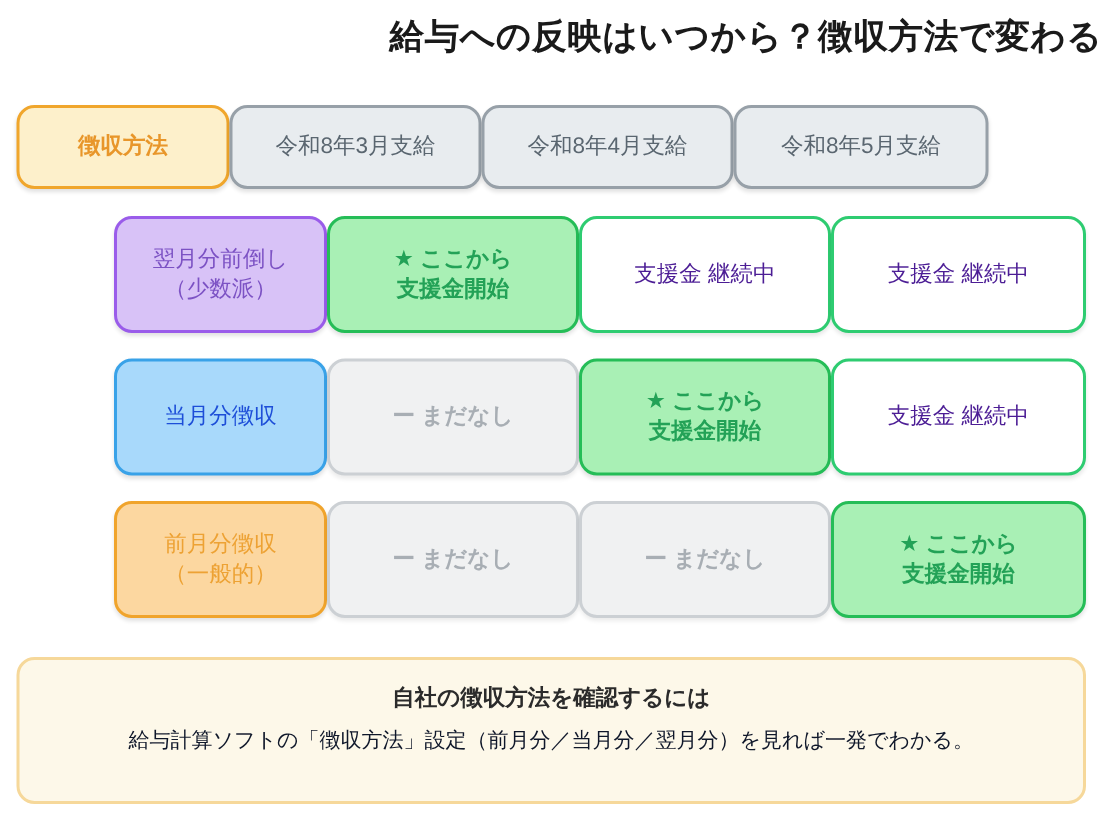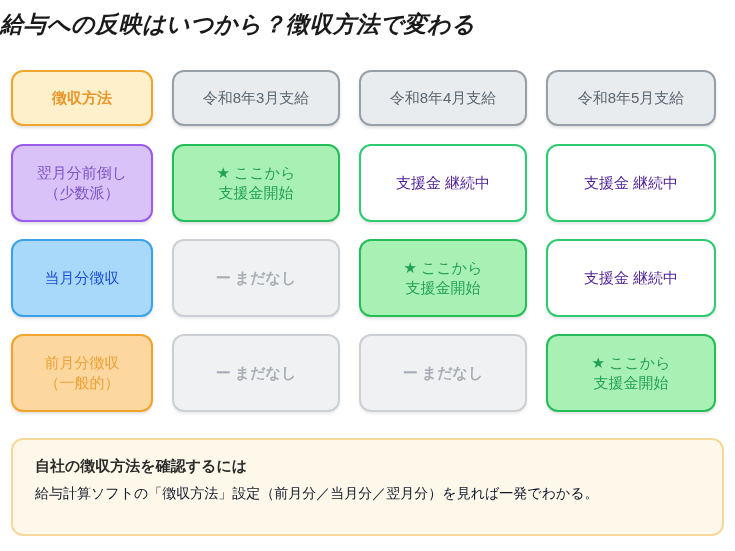--- a/index.html
+++ b/index.html
@@ -15,42 +15,40 @@
     overflow: hidden;
     position: relative;
   }
 
   
   .page-title {
     position: absolute;
     left: 0;
     top: 8px;
     width: 735px;
-    text-align: left;
+    text-align: right;
     font-size: 23px;
     font-weight: bold;
     color: #1a1a1a;
     letter-spacing: 0.5px;
     line-height: 32px;
-    font-style: italic;
   }
 
   
   .matrix {
     position: absolute;
     left: 11px;
     top: 70px;
     width: 713px;
   }
   .matrix-row {
     display: flex;
-    gap: 19px;
   }
   .matrix-row.header-row { margin-bottom: 18px; }
-  .matrix-row.body-row   { margin-bottom: 17px; }
+  .matrix-row.body-row   { margin-bottom: 17px; justify-content: flex-end; }
 
   .cell {
     box-sizing: border-box;
     border-radius: 12px;
     display: flex;
     align-items: center;
     justify-content: center;
     text-align: center;
     font-size: 15px;
     line-height: 20px;
@@ -101,20 +99,21 @@
     color: #eda234;
     box-shadow: 0 2px 3px rgba(0,0,0,0.12);
   }
 
   
   .cell.state-start {
     background: #a9f0b5;
     border-color: #25bd57;
     color: #23a257;
     box-shadow: 0 2px 3px rgba(0,0,0,0.12);
+    font-weight: bold;
   }
   .cell.state-cont {
     background: #ffffff;
     border-color: #2ecc71;
     color: #4c1d95;
     box-shadow: 0 2px 3px rgba(0,0,0,0.10);
   }
   .cell.state-none {
     background: #f0f1f2;
     border-color: #ccd0d4;
@@ -133,20 +132,21 @@
     position: absolute;
     left: 11px;
     top: 438px;
     width: 713px;
     height: 98px;
     box-sizing: border-box;
     background: #fdf8e9;
     border: 2px solid #f6d89a;
     border-radius: 12px;
     padding: 14px 22px 0 22px;
+    text-align: center;
   }
   .note-heading {
     font-size: 15px;
     font-weight: bold;
     color: #2b2b2b;
     line-height: 24px;
     margin-bottom: 3px;
   }
   .note-line {
     font-size: 14px;

